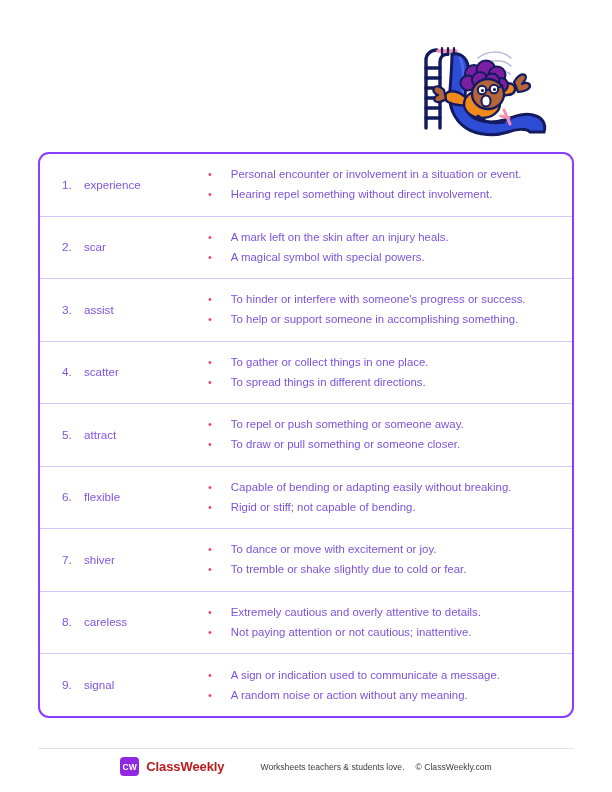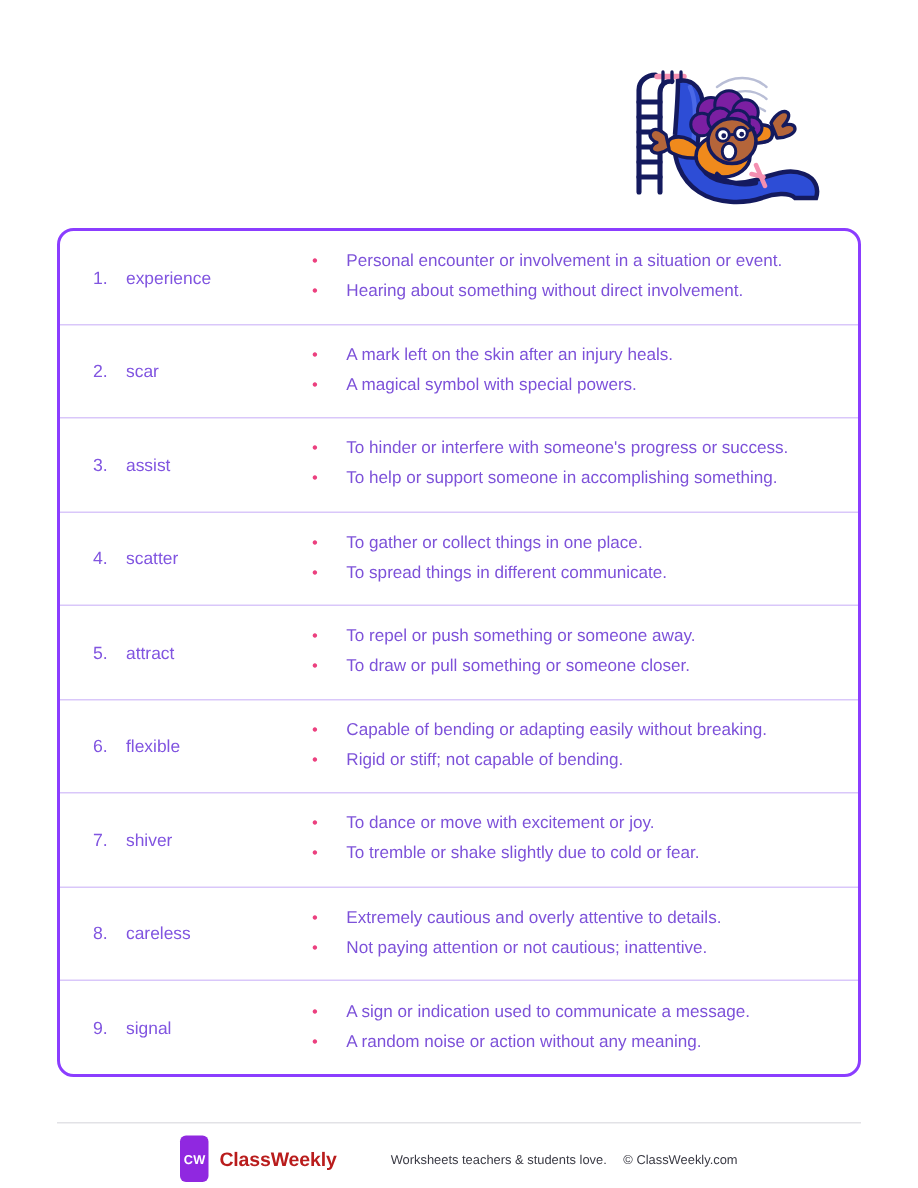--- a/index.html
+++ b/index.html
@@ -148,21 +148,21 @@
     display: flex;
     align-items: center;
     justify-content: center;
   }
   .brand {
     display: flex;
     align-items: center;
   }
   .brand-badge {
     width: 19px;
-    height: 31px;
+    height: 19px;
     border-radius: 4px;
     background: #9028e0;
     color: #ffffff;
     font-size: 8.5px;
     font-weight: bold;
     display: flex;
     align-items: center;
     justify-content: center;
     letter-spacing: 0.2px;
   }
@@ -279,21 +279,21 @@
       <span class="row-num">1.</span>
       <span class="row-term">experience</span>
     </div>
     <div class="row-defs">
       <div class="def">
         <span class="def-bullet">•</span>
         <span class="def-text">Personal encounter or involvement in a situation or event.</span>
       </div>
       <div class="def">
         <span class="def-bullet">•</span>
-        <span class="def-text">Hearing about something without direct involvement.</span>
+        <span class="def-text">Hearing repel something without direct involvement.</span>
       </div>
     </div>
   </div>
 
   <div class="row">
     <div class="row-word">
       <span class="row-num">2.</span>
       <span class="row-term">scar</span>
     </div>
     <div class="row-defs">
@@ -330,21 +330,21 @@
       <span class="row-num">4.</span>
       <span class="row-term">scatter</span>
     </div>
     <div class="row-defs">
       <div class="def">
         <span class="def-bullet">•</span>
         <span class="def-text">To gather or collect things in one place.</span>
       </div>
       <div class="def">
         <span class="def-bullet">•</span>
-        <span class="def-text">To spread things in different communicate.</span>
+        <span class="def-text">To spread things in different directions.</span>
       </div>
     </div>
   </div>
 
   <div class="row">
     <div class="row-word">
       <span class="row-num">5.</span>
       <span class="row-term">attract</span>
     </div>
     <div class="row-defs">

